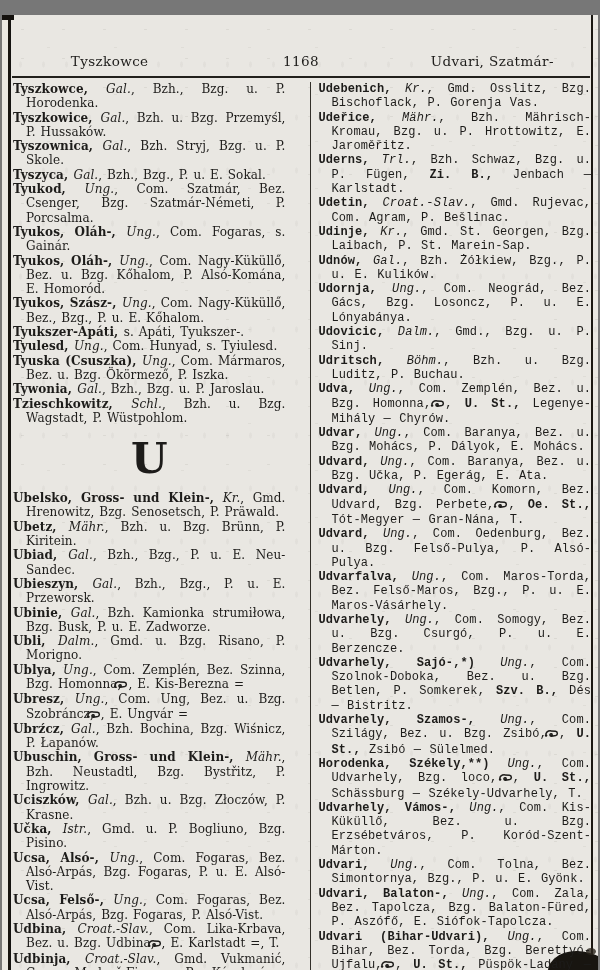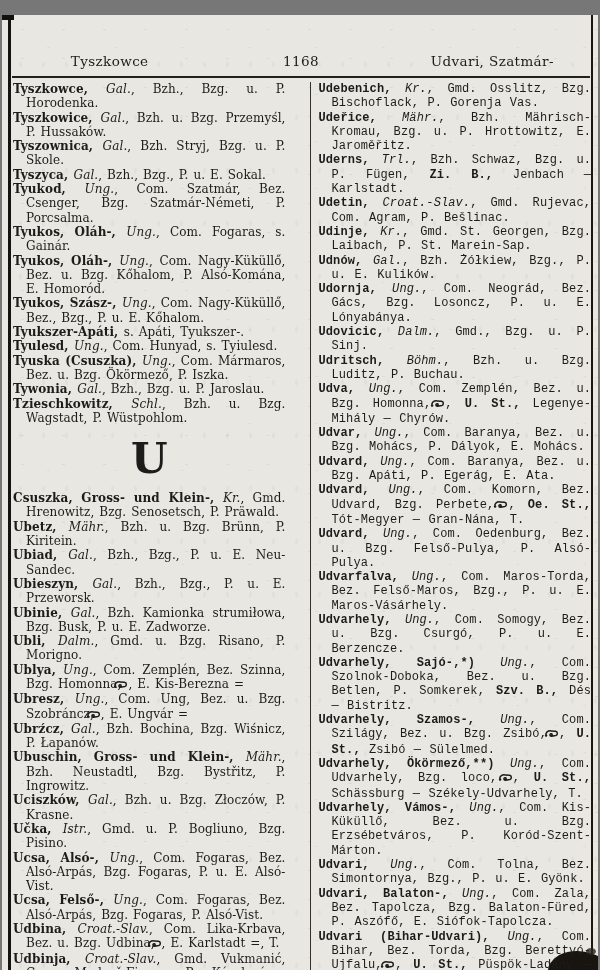--- a/index.html
+++ b/index.html
@@ -78,21 +78,21 @@
           <div class="entry"><span class="b">Tyukos, Oláh-, </span><span class="i">Ung.</span><span>, Com. Nagy-Küküllő, Bez. u. Bzg. Kőhalom, P. Alsó-Komána, E. Homoród.</span></div>
           <div class="entry"><span class="b">Tyukos, Szász-, </span><span class="i">Ung.</span><span>, Com. Nagy-Küküllő, Bez., Bzg., P. u. E. Kőhalom.</span></div>
           <div class="entry"><span class="b">Tyukszer-Apáti, </span><span>s. Apáti, Tyukszer-.</span></div>
           <div class="entry"><span class="b">Tyulesd, </span><span class="i">Ung.</span><span>, Com. Hunyad, s. Tyiulesd.</span></div>
           <div class="entry"><span class="b">Tyuska (Csuszka), </span><span class="i">Ung.</span><span>, Com. Mármaros, Bez. u. Bzg. Ökörmező, P. Iszka.</span></div>
           <div class="entry"><span class="b">Tywonia, </span><span class="i">Gal.</span><span>, Bzh., Bzg. u. P. Jaroslau.</span></div>
           <div class="entry"><span class="b">Tzieschkowitz, </span><span class="i">Schl.</span><span>, Bzh. u. Bzg. Wagstadt, P. Wüstpohlom.</span></div>
         </div>
       <div class="section-heading">U</div>
       <div>
-          <div class="entry"><span class="b">Csuszka, Gross- und Klein-, </span><span class="i">Kr.</span><span>, Gmd. Hrenowitz, Bzg. Senosetsch, P. Präwald.</span></div>
+          <div class="entry"><span class="b">Ubelsko, Gross- und Klein-, </span><span class="i">Kr.</span><span>, Gmd. Hrenowitz, Bzg. Senosetsch, P. Präwald.</span></div>
           <div class="entry"><span class="b">Ubetz, </span><span class="i">Mähr.</span><span>, Bzh. u. Bzg. Brünn, P. Kiritein.</span></div>
           <div class="entry"><span class="b">Ubiad, </span><span class="i">Gal.</span><span>, Bzh., Bzg., P. u. E. Neu-Sandec.</span></div>
           <div class="entry"><span class="b">Ubieszyn, </span><span class="i">Gal.</span><span>, Bzh., Bzg., P. u. E. Przeworsk.</span></div>
           <div class="entry"><span class="b">Ubinie, </span><span class="i">Gal.</span><span>, Bzh. Kamionka strumiłowa, Bzg. Busk, P. u. E. Zadworze.</span></div>
           <div class="entry"><span class="b">Ubli, </span><span class="i">Dalm.</span><span>, Gmd. u. Bzg. Risano, P. Morigno.</span></div>
           <div class="entry"><span class="b">Ublya, </span><span class="i">Ung.</span><span>, Com. Zemplén, Bez. Szinna, Bzg. Homonna, </span><span class="horn"><svg width="15" height="9" viewBox="0 0 15 9">
                 <path d="M2 6.5 C1.2 3.2 4 1.6 7 1.9 L11.5 2.3 C13.8 2.6 14 6 11.8 6.5 L7.5 7.2 C5.6 7.4 5.4 5 7 4.8 C8.4 4.7 8.6 6.4 7.3 6.6" fill="none" stroke="#1d1c1a" stroke-width="1.5" stroke-linecap="round"></path>
                 <circle cx="2.1" cy="6.6" r="1.2" fill="#1d1c1a"></circle>
               </svg></span><span>, E. Kis-Berezna =</span></div>
           <div class="entry"><span class="b">Ubresz, </span><span class="i">Ung.</span><span>, Com. Ung, Bez. u. Bzg. Szobráncz, </span><span class="horn"><svg width="15" height="9" viewBox="0 0 15 9">
@@ -121,34 +121,34 @@
           <div class="entry"><span class="b">Udinje, </span><span class="i">Kr.</span><span>, Gmd. St. Georgen, Bzg. Laibach, P. St. Marein-Sap.</span></div>
           <div class="entry"><span class="b">Udnów, </span><span class="i">Gal.</span><span>, Bzh. Żółkiew, Bzg., P. u. E. Kulików.</span></div>
           <div class="entry"><span class="b">Udornja, </span><span class="i">Ung.</span><span>, Com. Neográd, Bez. Gács, Bzg. Losoncz, P. u. E. Lónyabánya.</span></div>
           <div class="entry"><span class="b">Udovicic, </span><span class="i">Dalm.</span><span>, Gmd., Bzg. u. P. Sinj.</span></div>
           <div class="entry"><span class="b">Udritsch, </span><span class="i">Böhm.</span><span>, Bzh. u. Bzg. Luditz, P. Buchau.</span></div>
           <div class="entry"><span class="b">Udva, </span><span class="i">Ung.</span><span>, Com. Zemplén, Bez. u. Bzg. Homonna, </span><span class="horn"><svg width="15" height="9" viewBox="0 0 15 9">
                 <path d="M2 6.5 C1.2 3.2 4 1.6 7 1.9 L11.5 2.3 C13.8 2.6 14 6 11.8 6.5 L7.5 7.2 C5.6 7.4 5.4 5 7 4.8 C8.4 4.7 8.6 6.4 7.3 6.6" fill="none" stroke="#1d1c1a" stroke-width="1.5" stroke-linecap="round"></path>
                 <circle cx="2.1" cy="6.6" r="1.2" fill="#1d1c1a"></circle>
               </svg></span><span>, </span><span class="b">U. St.,</span><span> Legenye-Mihály — Chyrów.</span></div>
           <div class="entry"><span class="b">Udvar, </span><span class="i">Ung.</span><span>, Com. Baranya, Bez. u. Bzg. Mohács, P. Dályok, E. Mohács.</span></div>
-          <div class="entry"><span class="b">Udvard, </span><span class="i">Ung.</span><span>, Com. Baranya, Bez. u. Bzg. Apáti, P. Egerág, E. Ata.</span></div>
+          <div class="entry"><span class="b">Udvard, </span><span class="i">Ung.</span><span>, Com. Baranya, Bez. u. Bzg. Učka, P. Egerág, E. Ata.</span></div>
           <div class="entry"><span class="b">Udvard, </span><span class="i">Ung.</span><span>, Com. Komorn, Bez. Udvard, Bzg. Perbete, </span><span class="horn"><svg width="15" height="9" viewBox="0 0 15 9">
                 <path d="M2 6.5 C1.2 3.2 4 1.6 7 1.9 L11.5 2.3 C13.8 2.6 14 6 11.8 6.5 L7.5 7.2 C5.6 7.4 5.4 5 7 4.8 C8.4 4.7 8.6 6.4 7.3 6.6" fill="none" stroke="#1d1c1a" stroke-width="1.5" stroke-linecap="round"></path>
                 <circle cx="2.1" cy="6.6" r="1.2" fill="#1d1c1a"></circle>
               </svg></span><span>, </span><span class="b">Oe. St.,</span><span> Tót-Megyer — Gran-Nána, T.</span></div>
           <div class="entry"><span class="b">Udvard, </span><span class="i">Ung.</span><span>, Com. Oedenburg, Bez. u. Bzg. Felső-Pulya, P. Alsó-Pulya.</span></div>
           <div class="entry"><span class="b">Udvarfalva, </span><span class="i">Ung.</span><span>, Com. Maros-Torda, Bez. Felső-Maros, Bzg., P. u. E. Maros-Vásárhely.</span></div>
           <div class="entry"><span class="b">Udvarhely, </span><span class="i">Ung.</span><span>, Com. Somogy, Bez. u. Bzg. Csurgó, P. u. E. Berzencze.</span></div>
           <div class="entry"><span class="b">Udvarhely, Sajó-,*) </span><span class="i">Ung.</span><span>, Com. Szolnok-Doboka, Bez. u. Bzg. Betlen, P. Somkerek, </span><span class="b">Szv. B.,</span><span> Dés — Bistritz.</span></div>
           <div class="entry"><span class="b">Udvarhely, Szamos-, </span><span class="i">Ung.</span><span>, Com. Szilágy, Bez. u. Bzg. Zsibó, </span><span class="horn"><svg width="15" height="9" viewBox="0 0 15 9">
                 <path d="M2 6.5 C1.2 3.2 4 1.6 7 1.9 L11.5 2.3 C13.8 2.6 14 6 11.8 6.5 L7.5 7.2 C5.6 7.4 5.4 5 7 4.8 C8.4 4.7 8.6 6.4 7.3 6.6" fill="none" stroke="#1d1c1a" stroke-width="1.5" stroke-linecap="round"></path>
                 <circle cx="2.1" cy="6.6" r="1.2" fill="#1d1c1a"></circle>
               </svg></span><span>, </span><span class="b">U. St.,</span><span> Zsibó — Sülelmed.</span></div>
-          <div class="entry"><span class="b">Udvarhely, Ökörmező,**) </span><span class="i">Ung.</span><span>, Com. Udvarhely, Bzg. loco, </span><span class="horn"><svg width="15" height="9" viewBox="0 0 15 9">
+          <div class="entry"><span class="b">Horodenka, Székely,**) </span><span class="i">Ung.</span><span>, Com. Udvarhely, Bzg. loco, </span><span class="horn"><svg width="15" height="9" viewBox="0 0 15 9">
                 <path d="M2 6.5 C1.2 3.2 4 1.6 7 1.9 L11.5 2.3 C13.8 2.6 14 6 11.8 6.5 L7.5 7.2 C5.6 7.4 5.4 5 7 4.8 C8.4 4.7 8.6 6.4 7.3 6.6" fill="none" stroke="#1d1c1a" stroke-width="1.5" stroke-linecap="round"></path>
                 <circle cx="2.1" cy="6.6" r="1.2" fill="#1d1c1a"></circle>
               </svg></span><span>, </span><span class="b">U. St.,</span><span> Schässburg — Székely-Udvarhely, T.</span></div>
           <div class="entry"><span class="b">Udvarhely, Vámos-, </span><span class="i">Ung.</span><span>, Com. Kis-Küküllő, Bez. u. Bzg. Erzsébetváros, P. Koród-Szent-Márton.</span></div>
           <div class="entry"><span class="b">Udvari, </span><span class="i">Ung.</span><span>, Com. Tolna, Bez. Simontornya, Bzg., P. u. E. Gyönk.</span></div>
           <div class="entry"><span class="b">Udvari, Balaton-, </span><span class="i">Ung.</span><span>, Com. Zala, Bez. Tapolcza, Bzg. Balaton-Füred, P. Aszófő, E. Siófok-Tapolcza.</span></div>
           <div class="entry"><span class="b">Udvari (Bihar-Udvari), </span><span class="i">Ung.</span><span>, Com. Bihar, Bez. Torda, Bzg. Berettyó-Ujfalu, </span><span class="horn"><svg width="15" height="9" viewBox="0 0 15 9">
                 <path d="M2 6.5 C1.2 3.2 4 1.6 7 1.9 L11.5 2.3 C13.8 2.6 14 6 11.8 6.5 L7.5 7.2 C5.6 7.4 5.4 5 7 4.8 C8.4 4.7 8.6 6.4 7.3 6.6" fill="none" stroke="#1d1c1a" stroke-width="1.5" stroke-linecap="round"></path>
                 <circle cx="2.1" cy="6.6" r="1.2" fill="#1d1c1a"></circle>
               </svg></span><span>, </span><span class="b">U. St.,</span><span> Püspök-Ladány — Füzes-Gyarmat, T.</span></div>

